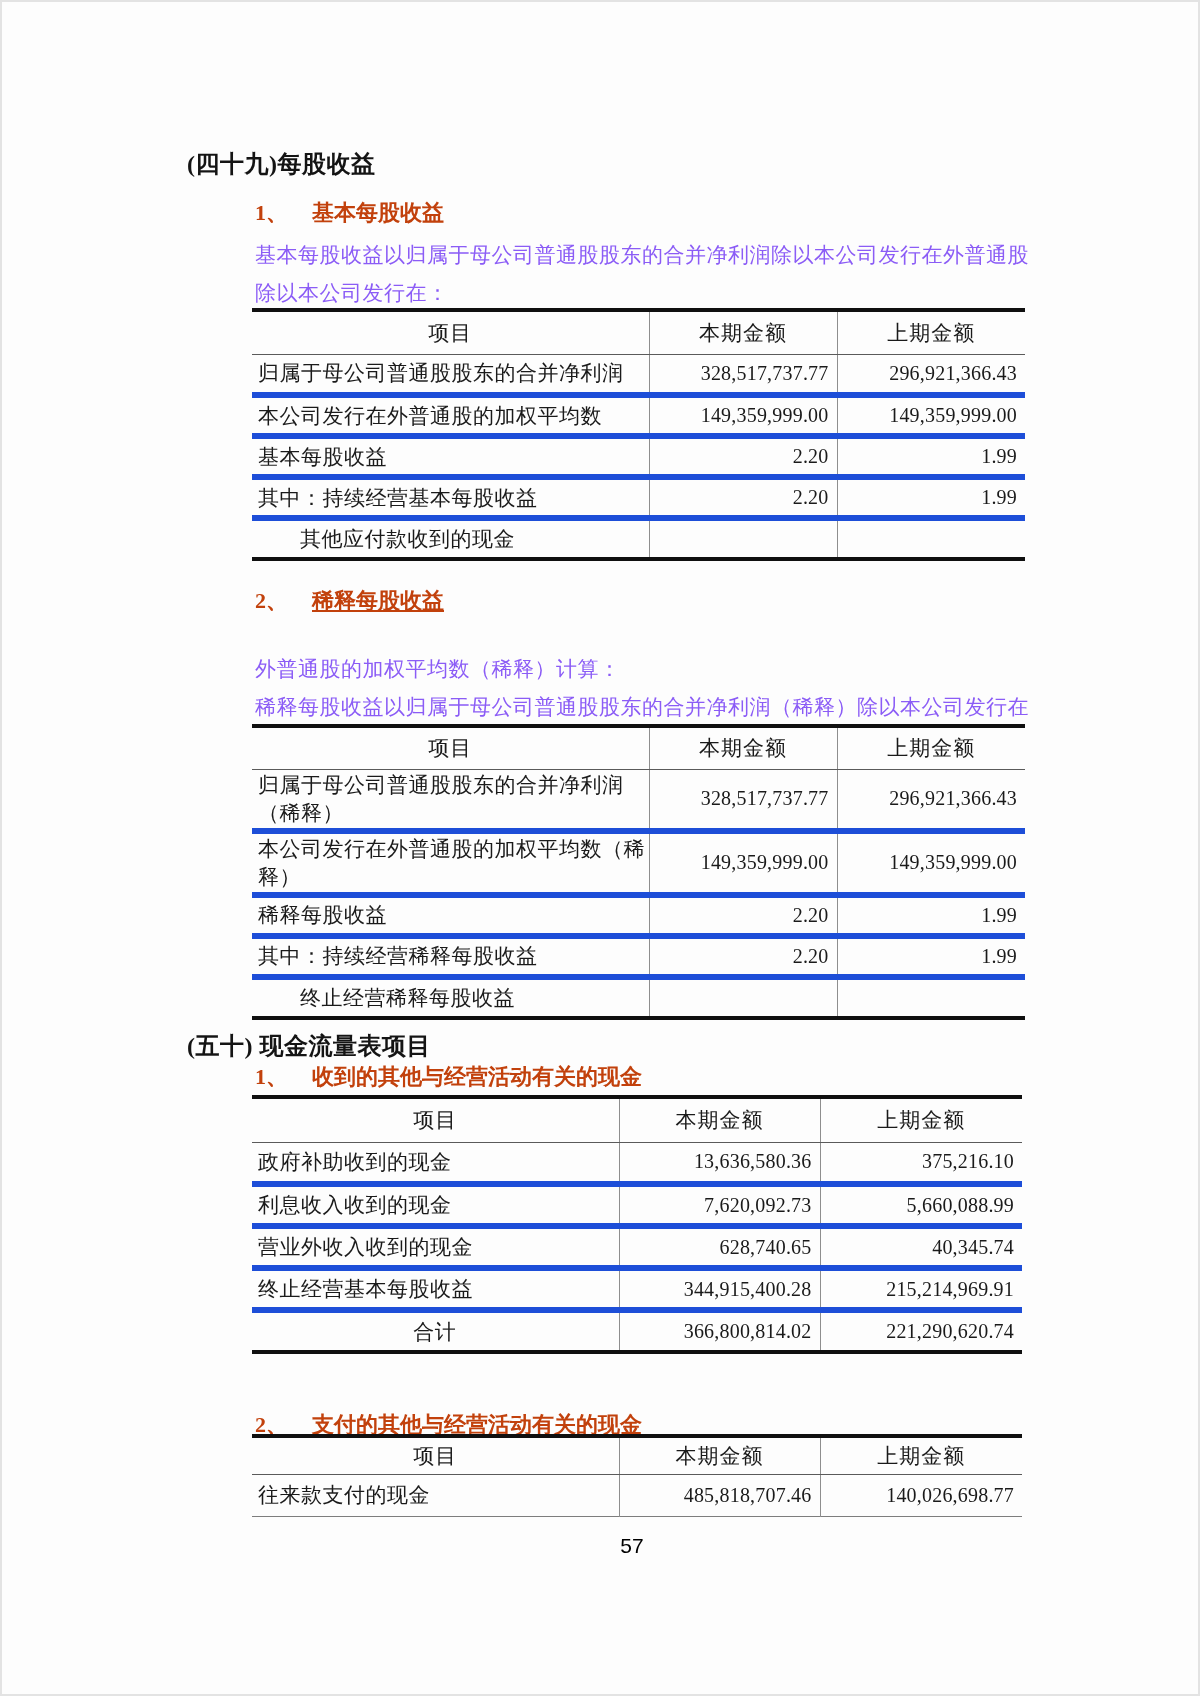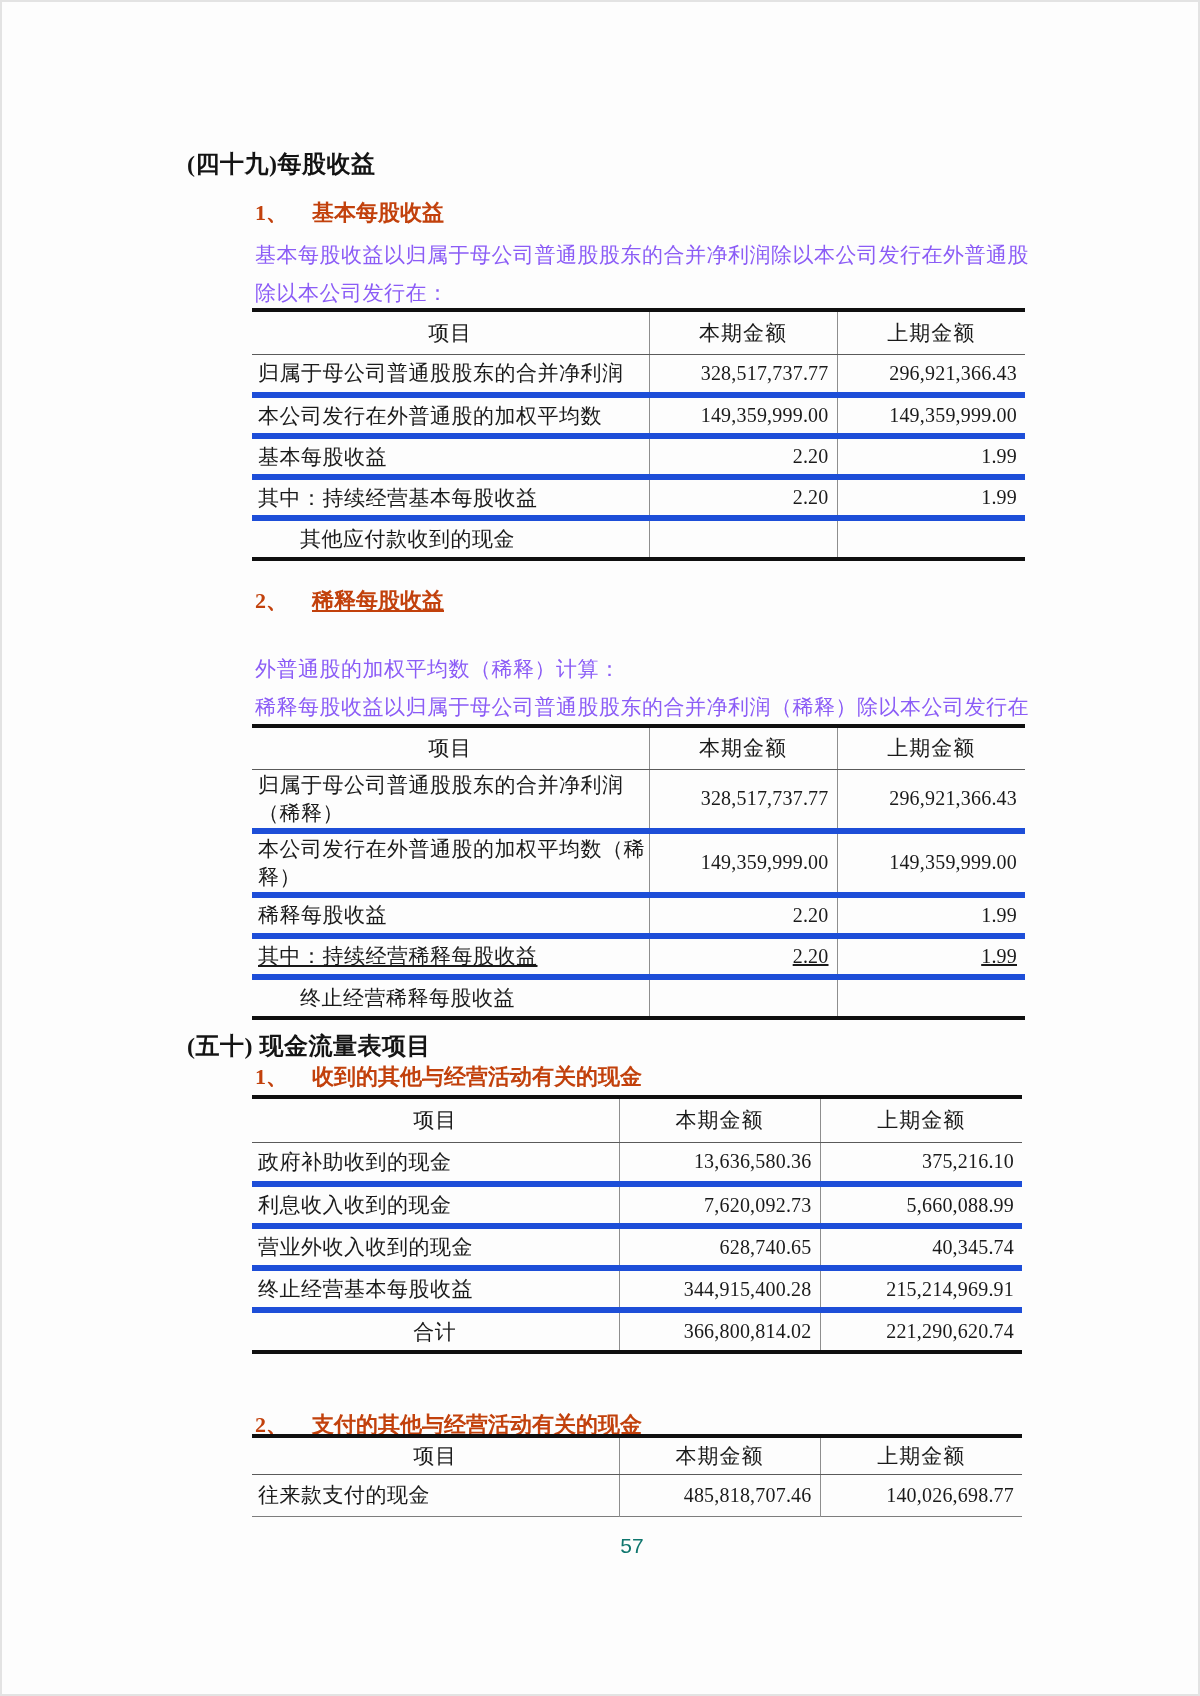--- a/index.html
+++ b/index.html
@@ -38,21 +38,21 @@
   }
   table.fintable th + th, table.fintable td + td{border-left:1px solid #8e8e8e;}
   table.fintable tbody td{border-bottom:6px solid #1d4ed8;}
   table.fintable tbody tr:last-child td{border-bottom:none;}
   td.item{text-align:left;padding-left:6px;letter-spacing:0.5px;}
   td.num{text-align:right;padding-right:8px;font-size:20px;letter-spacing:0.2px;}
   tr.indent td.item{padding-left:48px;}
   tr.center td.item{text-align:center;padding-left:0;}
   .page-num{
     font-family:"Liberation Sans","DejaVu Sans",sans-serif;
-    font-size:21px;color:#0f766e;text-align:center;
+    font-size:21px;color:#000000;text-align:center;
   }
 </style>
 </head>
 <body>
 
 <div class="page">
 
   <div class="abs h-major" style="left:185px;top:146px;">(四十九)每股收益</div>
 
   <div class="abs h-sub" style="left:253px;top:196px;">
@@ -137,21 +137,21 @@
         <tr style="height: 41px;">
           <td class="item">本公司发行在外普通股的加权平均数（稀释）</td>
           <td class="num">149,359,999.00</td>
           <td class="num">149,359,999.00</td>
         </tr>
         <tr style="height: 41px;">
           <td class="item">稀释每股收益</td>
           <td class="num">2.20</td>
           <td class="num">1.99</td>
         </tr>
-        <tr style="height: 41px; text-decoration: underline;">
+        <tr style="height: 41px;">
           <td class="item">其中：持续经营稀释每股收益</td>
           <td class="num">2.20</td>
           <td class="num">1.99</td>
         </tr>
         <tr class="indent" style="height: 41px;">
           <td class="item">终止经营稀释每股收益</td>
           <td class="num"></td>
           <td class="num"></td>
         </tr>
       </tbody>

